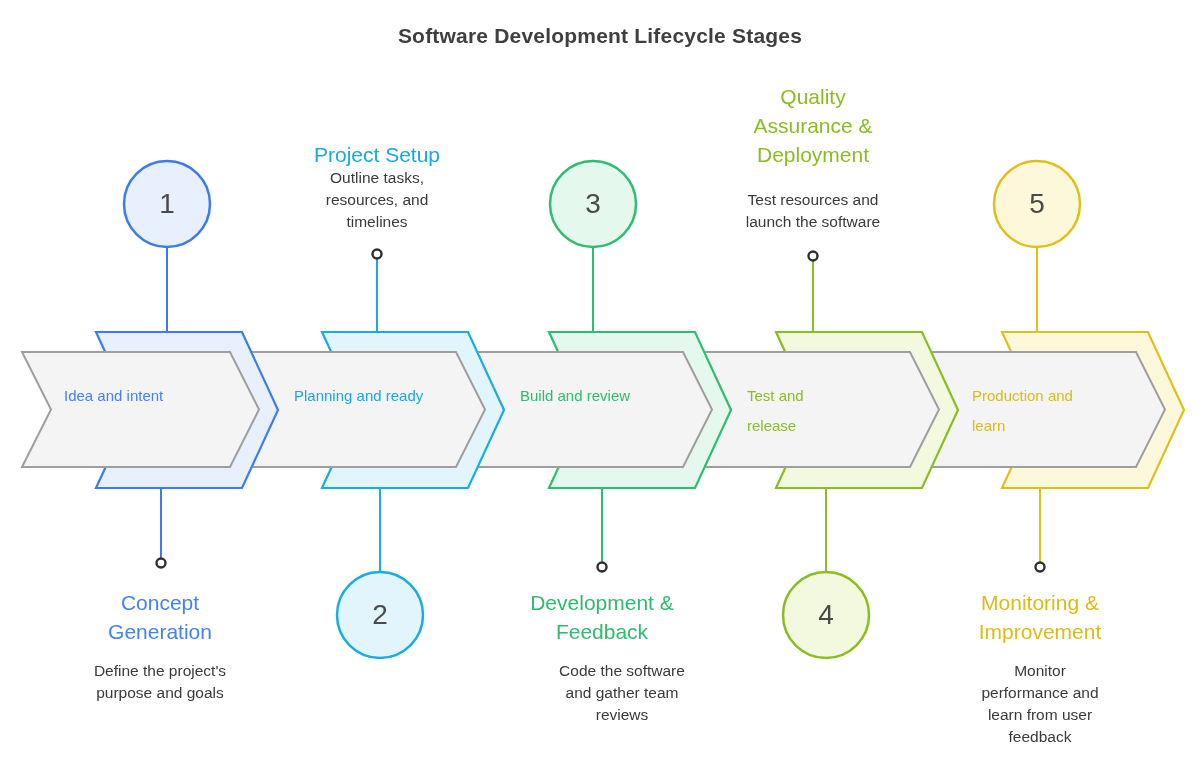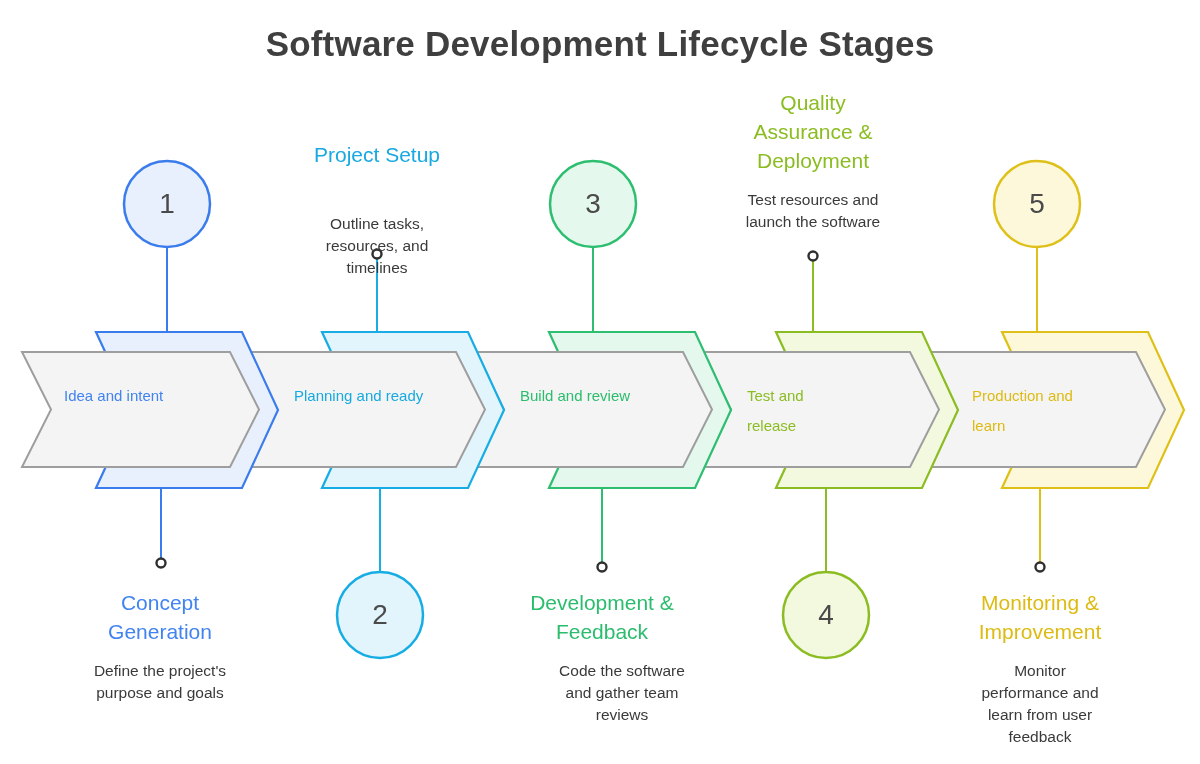--- a/index.html
+++ b/index.html
@@ -3,21 +3,21 @@
 <meta charset="utf-8">
 <style>
   html,body{margin:0;padding:0;background:#ffffff;}
   #canvas{
     position:relative;width:1200px;height:764px;background:#ffffff;overflow:hidden;
     font-family:"Liberation Sans","DejaVu Sans",sans-serif;
   }
   #shapes{position:absolute;left:0;top:0;}
   .title{
     position:absolute;top:24px;left:0;width:1200px;text-align:center;
-    font-size:35px;font-weight:bold;color:#3f3f3f;letter-spacing:.2px;
+    font-size:21px;font-weight:bold;color:#3f3f3f;letter-spacing:.2px;
   }
   .arrow-label{
     position:absolute;font-size:15px;line-height:30px;font-weight:400;
   }
   .num{
     position:absolute;width:86px;text-align:center;font-size:28px;color:#4a4a4a;
   }
   .callout{position:absolute;text-align:center;}
   .callout .c-title{font-size:21px;line-height:29px;}
   .callout-desc{
@@ -86,22 +86,22 @@
 
   <div class="arrow-label c-blue" style="left:64px;top:381px;width:130px;">Idea and intent</div>
   <div class="arrow-label c-cyan" style="left:294px;top:381px;width:145px;">Planning and ready</div>
   <div class="arrow-label c-green" style="left:520px;top:381px;width:120px;">Build and review</div>
   <div class="arrow-label c-lime" style="left:747px;top:381px;width:110px;">Test and release</div>
   <div class="arrow-label c-gold" style="left:972px;top:381px;width:120px;">Production and learn</div>
 
   <div class="callout" style="left:90px;top:588px;width:140px;"><span class="c-title c-blue">Concept Generation</span></div>
   <div class="callout" style="left:297px;top:140px;width:160px;"><span class="c-title c-cyan">Project Setup</span></div>
   <div class="callout" style="left:522px;top:588px;width:160px;"><span class="c-title c-green">Development &amp; Feedback</span></div>
-  <div class="callout" style="left:743px;top:88px;width:140px;"><span class="c-title c-lime">Quality Assurance &amp; Deployment</span></div>
+  <div class="callout" style="left:743px;top:82px;width:140px;"><span class="c-title c-lime">Quality Assurance &amp; Deployment</span></div>
   <div class="callout" style="left:965px;top:588px;width:150px;"><span class="c-title c-gold">Monitoring &amp; Improvement</span></div>
 
   <div class="callout-desc" style="left:80px;top:660px;width:160px;">Define the project's purpose and goals</div>
-  <div class="callout-desc" style="left:317px;top:167px;width:120px;margin-top:46px;">Outline tasks, resources, and timelines</div>
+  <div class="callout-desc" style="left:317px;top:167px;width:120px;">Outline tasks, resources, and timelines</div>
   <div class="callout-desc" style="left:532px;top:660px;width:140px;margin-left:20px;">Code the software and gather team reviews</div>
   <div class="callout-desc" style="left:733px;top:189px;width:160px;">Test resources and launch the software</div>
   <div class="callout-desc" style="left:972px;top:660px;width:136px;">Monitor performance and learn from user feedback</div>
 
 </div>
 
 </body></html>

